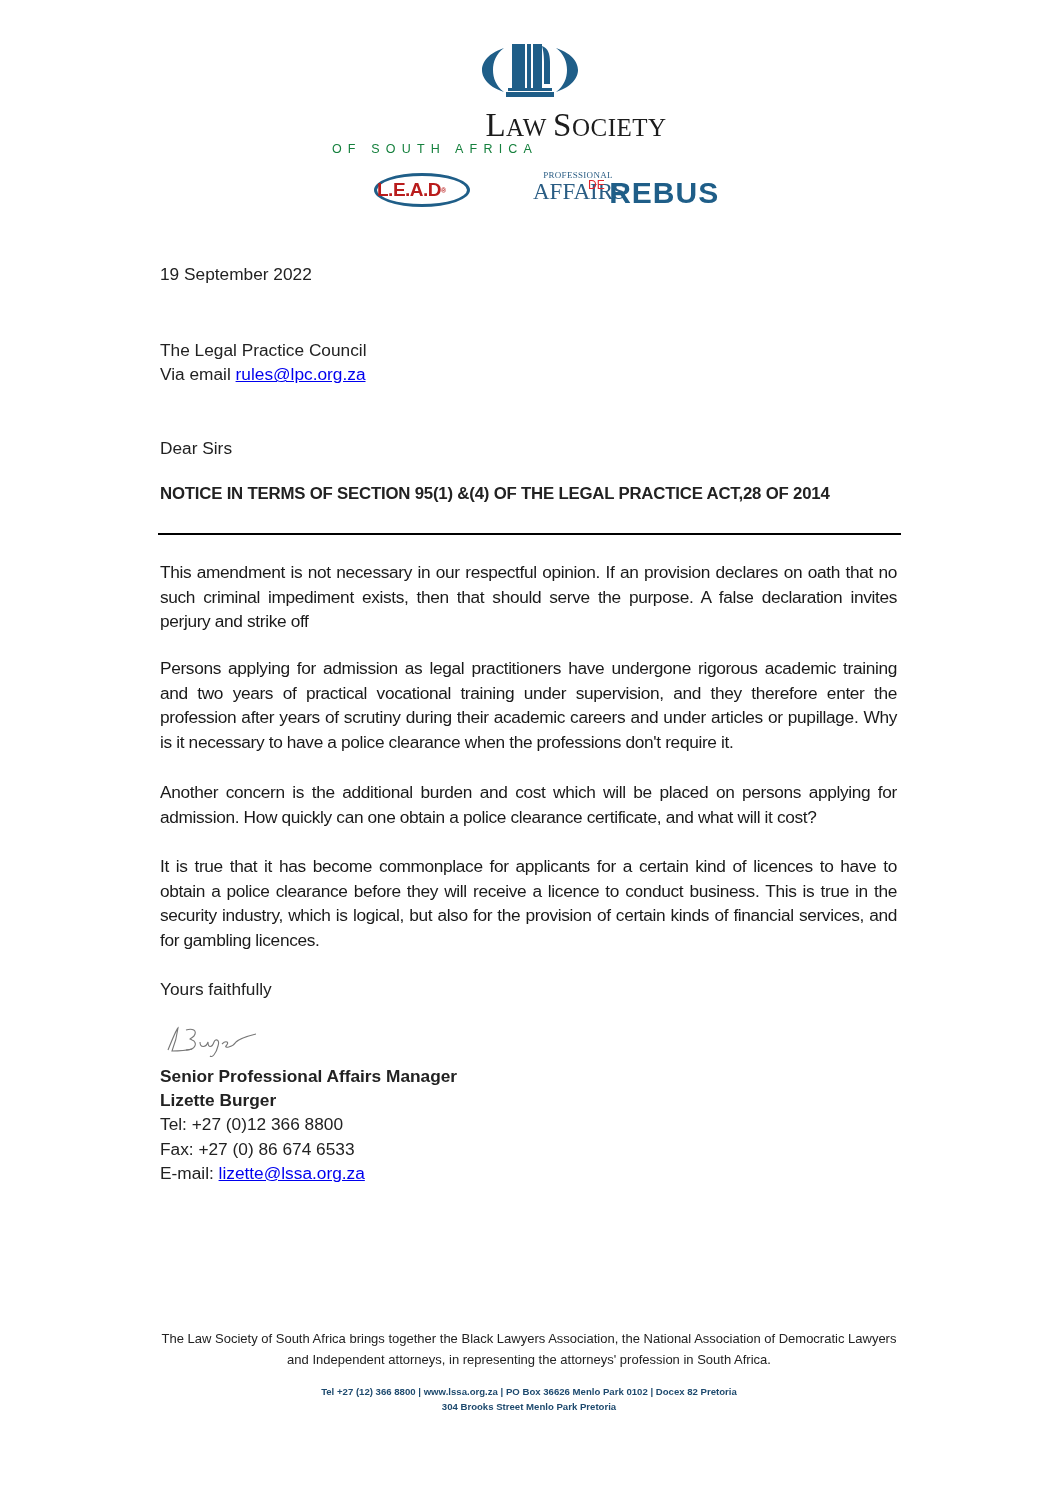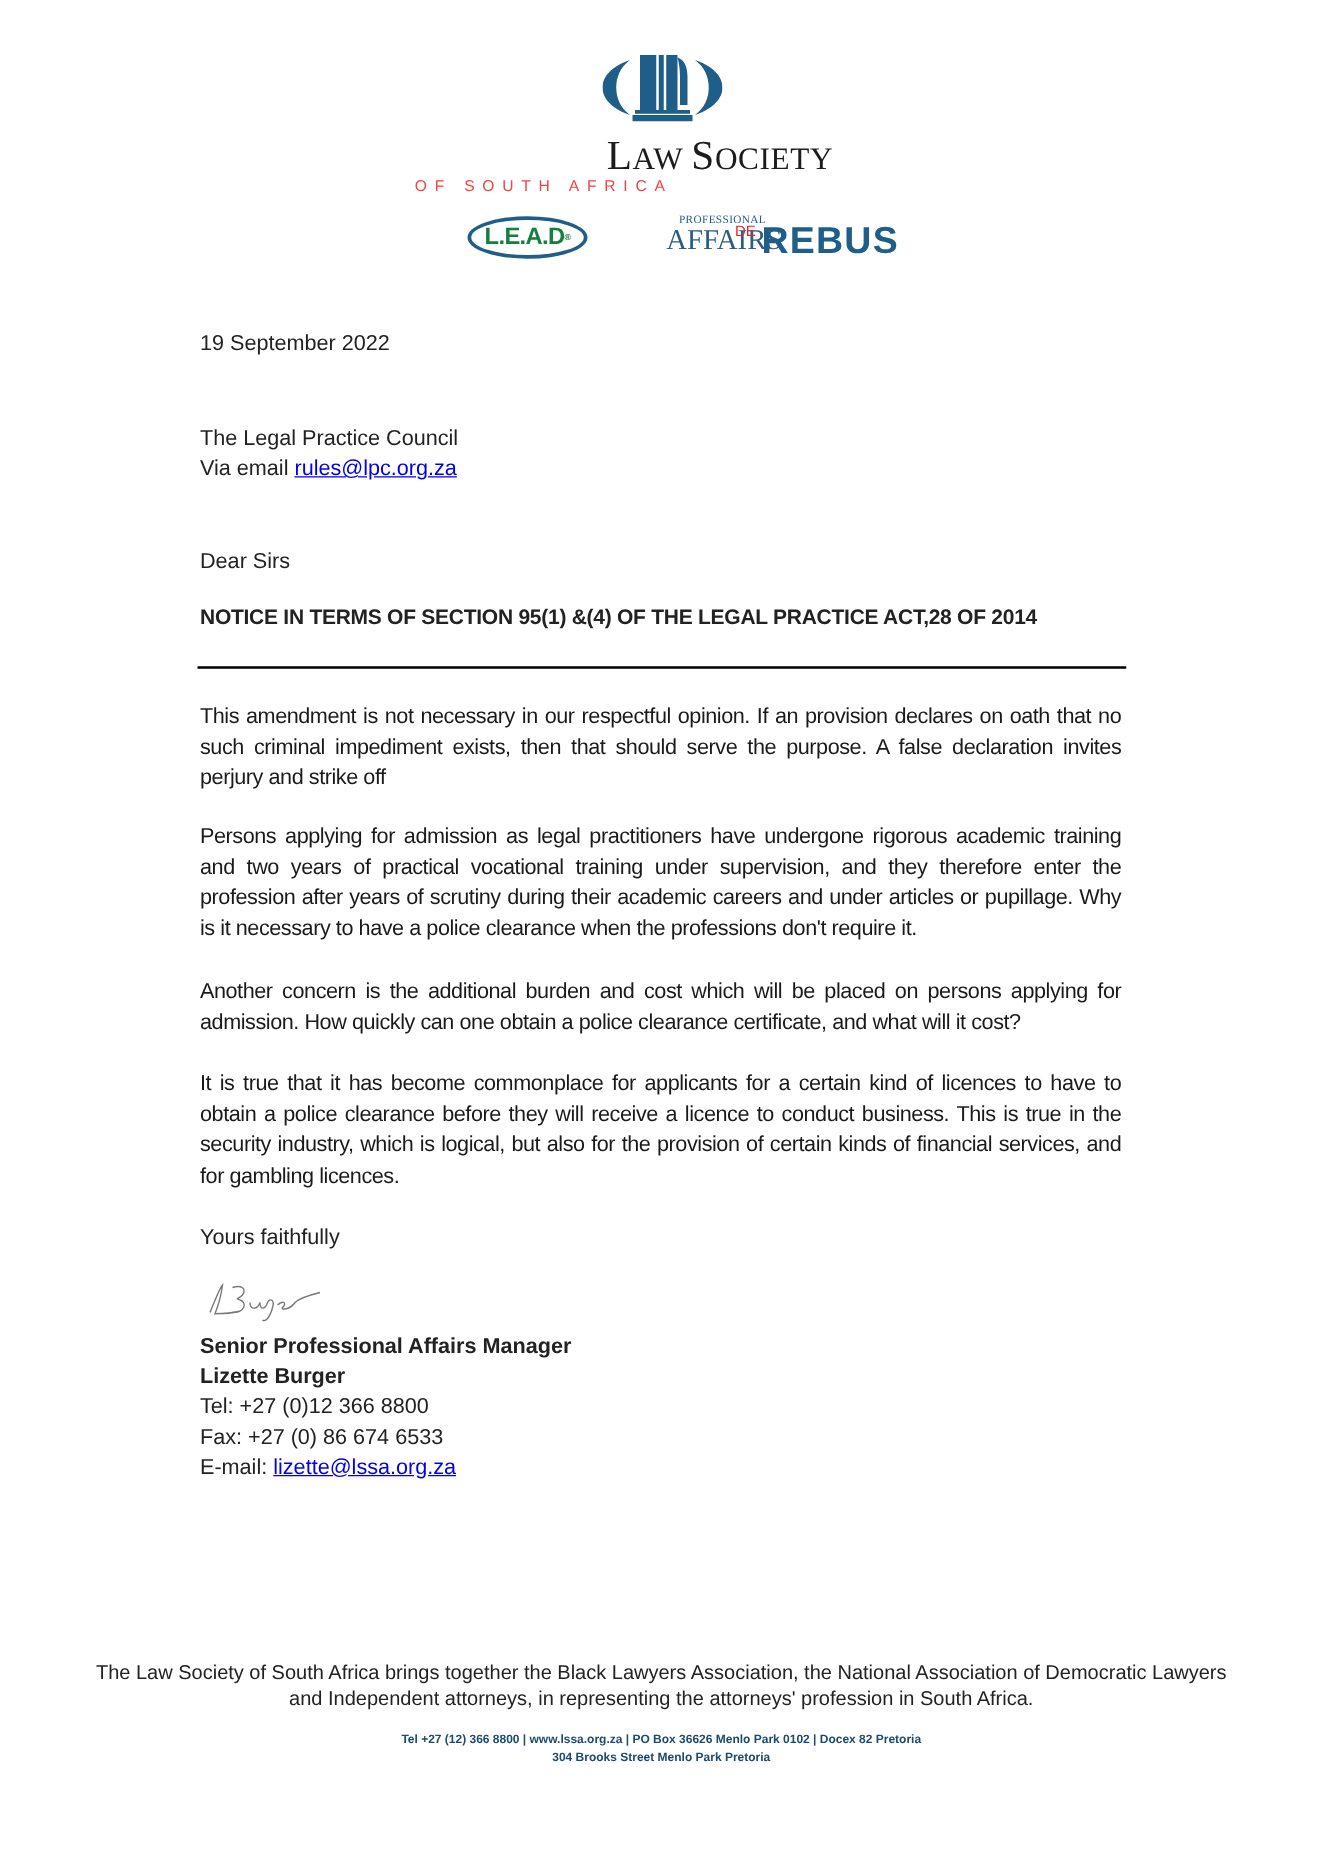--- a/index.html
+++ b/index.html
@@ -6,25 +6,25 @@
   body { width: 1058px; height: 1497px; position: relative; overflow: hidden;
          font-family: "Liberation Sans", sans-serif; color: #222; }
   .abs { position: absolute; }
   
   .logo-emblem { left: 482px; top: 42px; width: 96px; height: 56px; }
   .org-name { left: 0; width: 1058px; top: 107px; text-align: center;
               font-family: "Liberation Serif", serif; font-size: 31px; color: #1c1c1c; letter-spacing: 0.5px; padding-left: 47px; }
   .org-name .big { font-size: 33px; }
   .org-name .sm { font-size: 25px; }
   .org-sub { left: 0; width: 870px; top: 142px; text-align: center;
-             font-family: "Liberation Sans", sans-serif; font-size: 12.5px; letter-spacing: 6.2px; color: #ef4444; }
+             font-family: "Liberation Sans", sans-serif; font-size: 12.5px; letter-spacing: 6.2px; color: #15803d; }
   .brand-lead { left: 374px; top: 173px; width: 96px; height: 34px; border: 3px solid #1f5e88; border-radius: 50%;
-                box-sizing: border-box; display: flex; align-items: center; justify-content: center;
+                box-sizing: border-box; display: flex; align-items: center; 
                 font-family: "Liberation Sans Narrow", "Liberation Sans", sans-serif; font-weight: bold; font-size: 19px;
-                color: #15803d; letter-spacing: -0.5px; }
+                color: #b91c1c; letter-spacing: -0.5px; }
   .brand-pa { left: 491px; top: 171px; width: 90px; text-align: center; color: #2a5d84;
               font-family: "Liberation Serif", serif; line-height: 1; margin-left: 42px; }
   .brand-pa .t1 { font-size: 9px; letter-spacing: 0.3px; }
   .brand-pa .t2 { font-size: 23px; letter-spacing: 0px; }
   .brand-dr { left: 588px; top: 176px; font-family: "Liberation Sans", sans-serif; }
   .brand-dr .de { color: #e3242b; font-size: 12px; vertical-align: top; position: relative; top: 2px; }
   .brand-dr .rebus { color: #1f5e88; font-size: 30px; font-weight: bold; letter-spacing: 1px; }
   
   .txt { font-size: 17.3px; line-height: 24.4px; color: #222; }
   .date { left: 160px; top: 262px; }
@@ -37,21 +37,21 @@
           font-size: 17.3px; line-height: 24.5px; color: #1a1a1a; letter-spacing: -0.35px; }
   .p1 { top: 560px; }
   .p2 { top: 656px; }
   .p3 { top: 780px; }
   .p4 { top: 854px; }
   .closing { left: 160px; top: 977px; }
   .signature { left: 162px; top: 1020px; width: 100px; height: 40px; }
   .sig-block { left: 160px; top: 1064px; font-size: 17.3px; line-height: 24.2px; }
   .sig-block .b { font-weight: bold; }
   
-  .footer1 { left: 0; width: 1058px; top: 1328px; text-align: center; font-size: 16px; line-height: 21px; color: #222; }
+  .footer1 { left: 0; width: 1058px; top: 1328px; text-align: center; font-size: 13px; line-height: 21px; color: #222; }
   .footer2 { left: 0; width: 1058px; top: 1385px; text-align: center; font-size: 9.6px; line-height: 14.5px;
              color: #1e4a6e; font-weight: bold; }
 </style>
 </head>
 <body>
 
 <svg class="abs logo-emblem" viewBox="0 0 96 56">
   <path d="M22 6 C4 12 0 22 0 28 C0 34 4 44 22 50 C14 44 11 36 11 28 C11 20 14 12 22 6 Z" fill="#1f5e88"></path>
   <path d="M74 6 C92 12 96 22 96 28 C96 34 92 44 74 50 C82 44 85 36 85 28 C85 20 82 12 74 6 Z" fill="#1f5e88"></path>
   <rect x="30" y="2" width="13" height="44" fill="#1f5e88"></rect>

